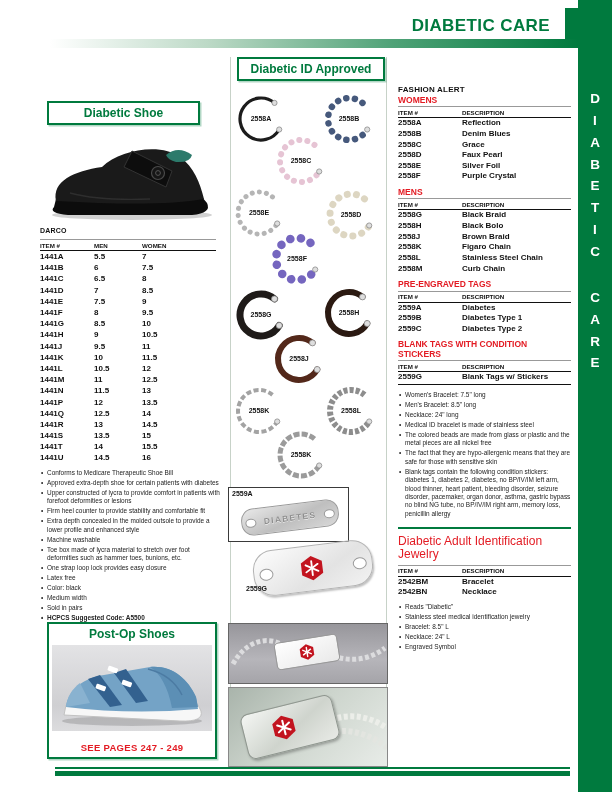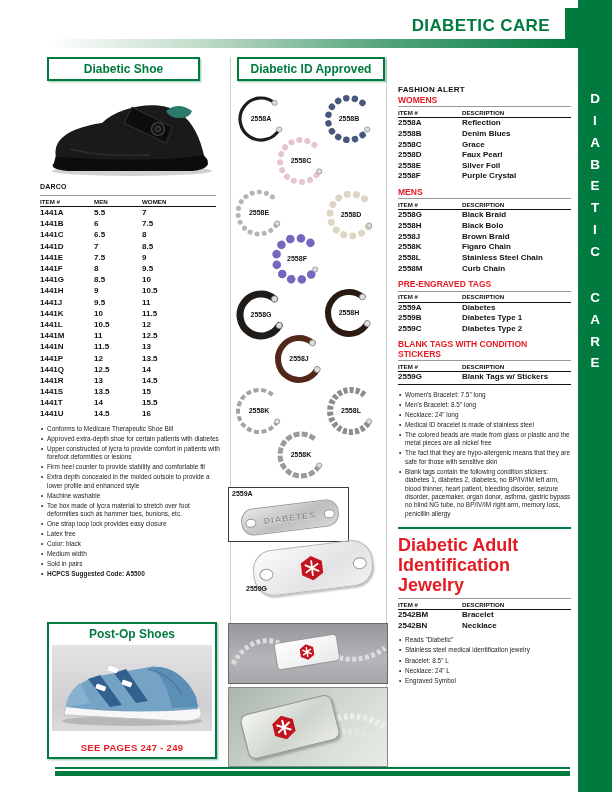--- a/index.html
+++ b/index.html
@@ -22,21 +22,21 @@
   .foot-thin{position:absolute;left:55px;top:767px;width:515px;height:1.5px;background:#007a3e;}
   .foot-thick{position:absolute;left:55px;top:771px;width:515px;height:5px;background:#007a3e;}
   .vdiv{position:absolute;top:57px;width:1px;height:706px;background:#c7d2c8;}
 
   
   .secbox{border:2px solid #007a3e;background:#fff;box-shadow:1.5px 1.5px 0 rgba(0,122,62,.3);
           text-align:center;font-weight:bold;color:#007a3e;font-size:12px;padding:3px 0;}
 
   
   .left-col{position:absolute;left:40px;top:57px;width:186px;}
-  .lc-header{margin-left:7px;width:149px;}
+  .lc-header{margin-left:7px;width:149px;margin-top:44px;}
   .shoe-img{width:180px;height:92px;margin-top:6px;}
   .brand{font-size:7px;font-weight:bold;margin-top:4px;letter-spacing:.2px;}
   .product{font-size:11.5px;font-weight:bold;color:#e31b23;line-height:1.05;margin-top:1px;}
   .ltable{width:176px;margin-top:5px;}
   .lthead{display:flex;font-size:6.2px;font-weight:bold;color:#111;
           border-top:.5px solid #999;border-bottom:1.8px solid #111;padding:1.5px 0;}
   .ltrow{display:flex;font-size:8px;font-weight:bold;height:11.2px;align-items:center;}
   .lthead span:nth-child(1),.ltrow span:nth-child(1){width:54px;}
   .lthead span:nth-child(2),.ltrow span:nth-child(2){width:48px;}
   .bul{font-size:6.45px;line-height:1.3;color:#222;margin-top:5px;width:180px;}
@@ -107,21 +107,21 @@
   .fashion{font-size:8px;font-weight:bold;letter-spacing:.2px;}
   .h-red-lg{color:#e31b23;font-weight:bold;font-size:11px;line-height:1.13;margin:2px 0 3px;}
   .h-red-sm{color:#e31b23;font-weight:bold;font-size:8.5px;margin:6px 0 1px;line-height:1.1;}
   .rtable{margin:1px 0 0;}
   .rthead{display:flex;font-size:6.2px;font-weight:bold;color:#111;
           border-top:.5px solid #999;border-bottom:1.6px solid #111;padding:1.5px 0;}
   .rtrow{display:flex;font-size:8px;font-weight:bold;line-height:1.33;}
   .rthead span:first-child,.rtrow span:first-child{width:64px;flex:none;}
   .rtable.rule-bottom{border-bottom:1.4px solid #111;padding-bottom:1px;}
   .green-rule{height:1.6px;background:#007a3e;margin:9px 0 6px;}
-  .h-red-xl{color:#e31b23;font-weight:bold;font-size:18px;line-height:1.12;margin-bottom:3px;}
+  .h-red-xl{color:#e31b23;font-weight:normal;font-size:12px;line-height:1.12;margin-bottom:3px;}
 </style>
 </head>
 <body>
 
 <div class="page-title">DIABETIC CARE</div>
 <div class="pageno-box">
   <span>577</span>
 </div>
 <div class="grad-bar"></div>
 <div class="sidebar">

